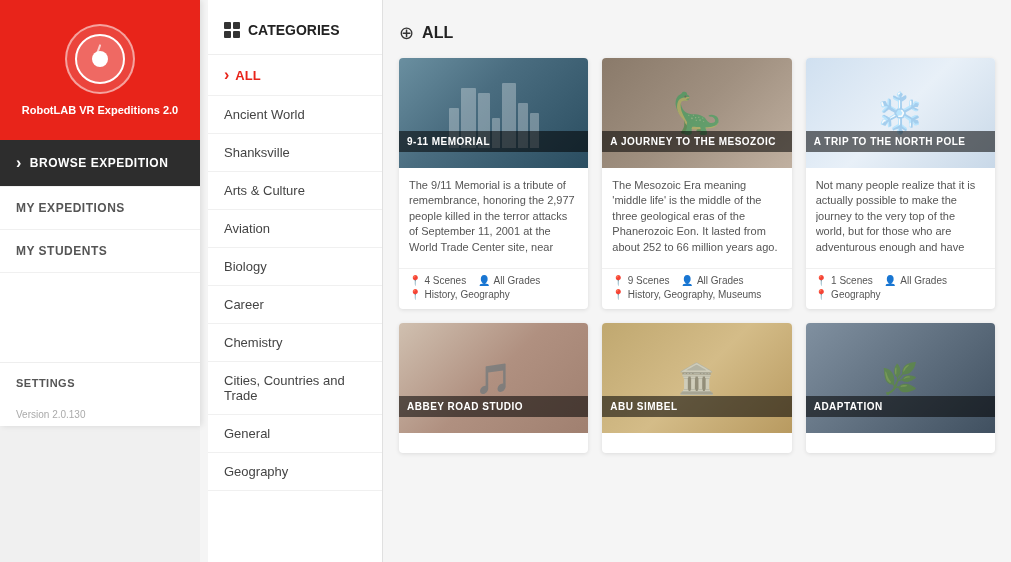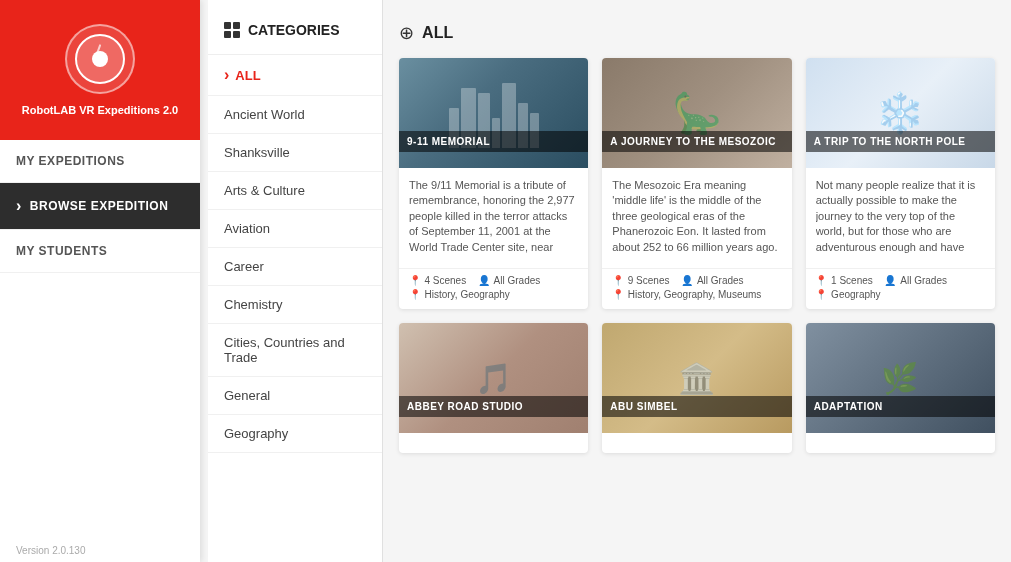--- a/index.html
+++ b/index.html
@@ -3,21 +3,21 @@
   <meta charset="utf-8">
   <style>
     * { margin: 0; padding: 0; box-sizing: border-box; }
     body { font-family: Arial, sans-serif; background: #f0f0f0; width: 1011px; height: 562px; overflow: hidden; display: flex; }
 
     
     .sidebar {
       width: 200px;
       min-width: 200px;
       background: #fff;
-      height: 562px;
+      height: 426px;
       display: flex;
       flex-direction: column;
       position: relative;
       z-index: 2;
       box-shadow: 2px 0 6px rgba(0,0,0,0.1);
     }
     .sidebar-logo {
       background: #e8241a;
       padding: 20px;
       display: flex;
@@ -295,24 +295,25 @@
 <body>
 
 <div class="sidebar">
   <div class="sidebar-logo">
     <div class="logo-circle">
       <div class="logo-inner"></div>
     </div>
     <div class="logo-text">RobotLAB VR Expeditions 2.0</div>
   </div>
   <div class="sidebar-nav">
+    <div class="sidebar-nav-item active">BROWSE EXPEDITION</div>
     <div class="sidebar-nav-item">MY EXPEDITIONS</div>
-    <div class="sidebar-nav-item active">BROWSE EXPEDITION</div>
     <div class="sidebar-nav-item">MY STUDENTS</div>
   </div>
+  <div class="sidebar-settings">SETTINGS</div>
   <div class="sidebar-version">Version 2.0.130</div>
 </div>
 
 <div class="main">
   <div class="content-area">
 
     <div class="categories-panel">
       <div class="categories-header">
         <div class="grid-icon">
           <div class="grid-icon-cell"></div>
@@ -321,20 +322,21 @@
           <div class="grid-icon-cell"></div>
         </div>
         <span class="categories-title">CATEGORIES</span>
       </div>
       <div class="category-list">
         <div class="category-item active">ALL</div>
         <div class="category-item">Ancient World</div>
         <div class="category-item">Shanksville</div>
         <div class="category-item">Arts &amp; Culture</div>
         <div class="category-item">Aviation</div>
+        <div class="category-item">Biology</div>
         <div class="category-item">Career</div>
         <div class="category-item">Chemistry</div>
         <div class="category-item">Cities, Countries and Trade</div>
         <div class="category-item">General</div>
         <div class="category-item">Geography</div>
       </div>
     </div>
 
     <div class="cards-area">
       <div class="cards-header">

